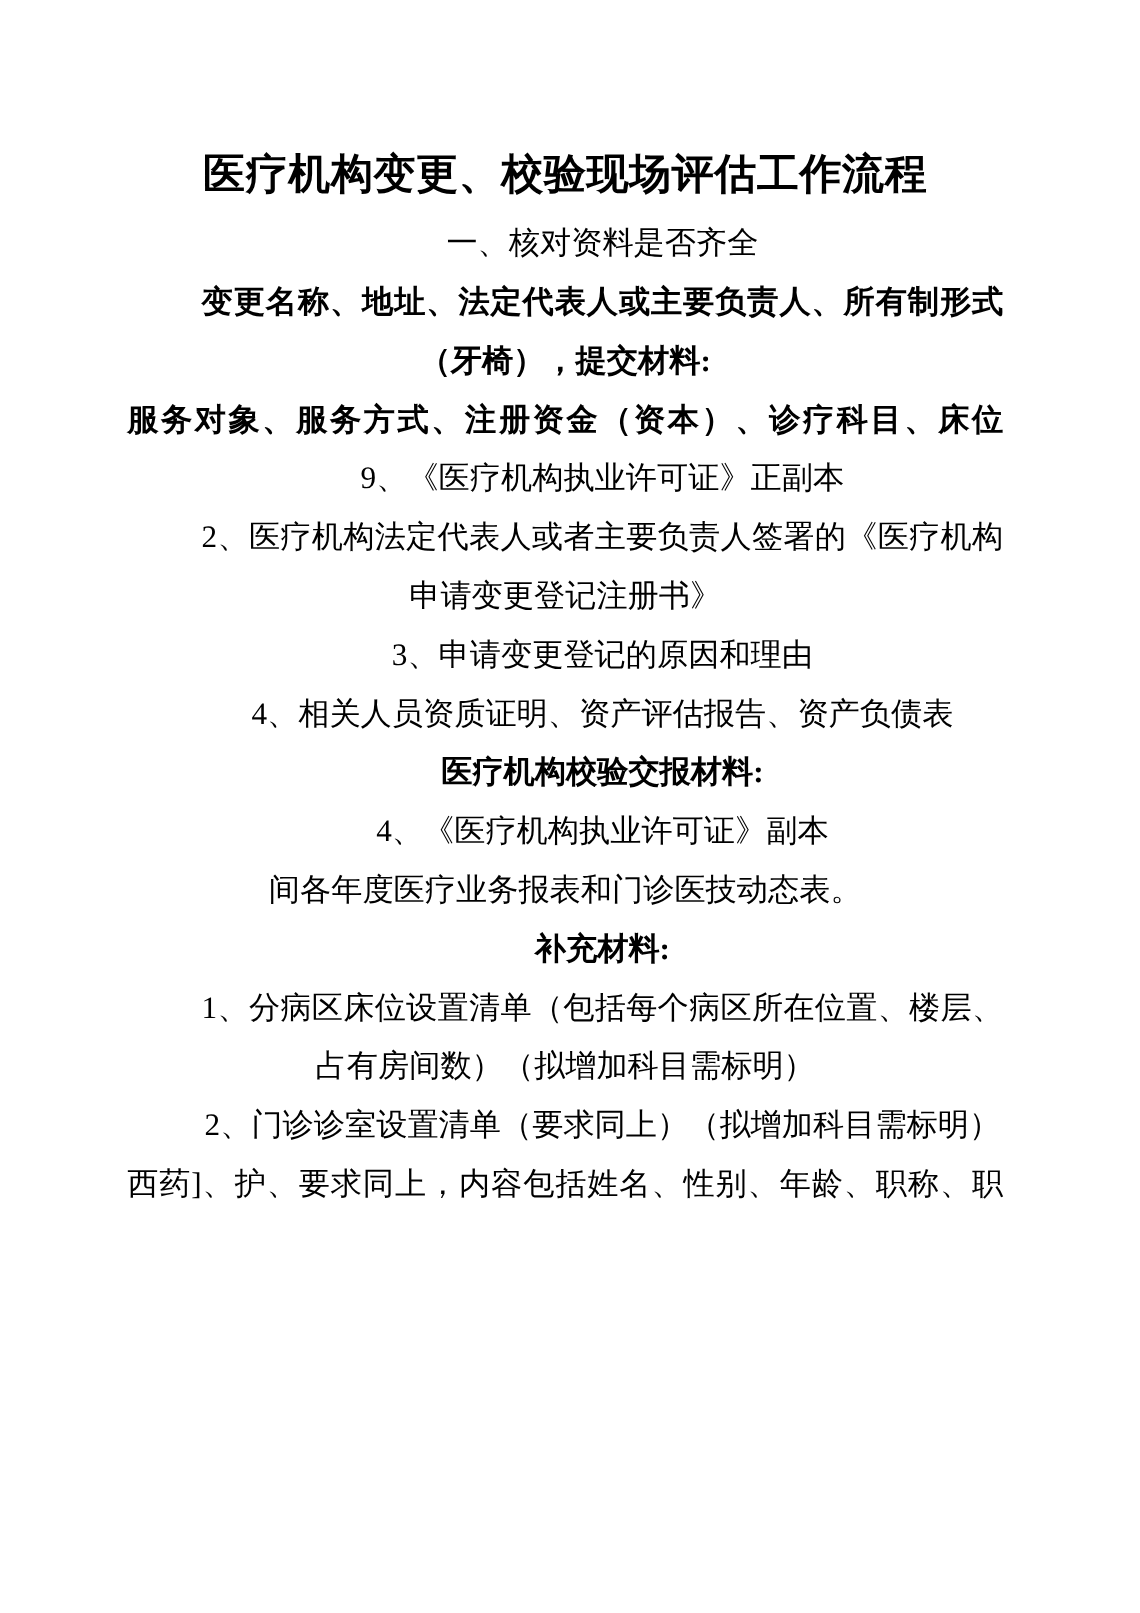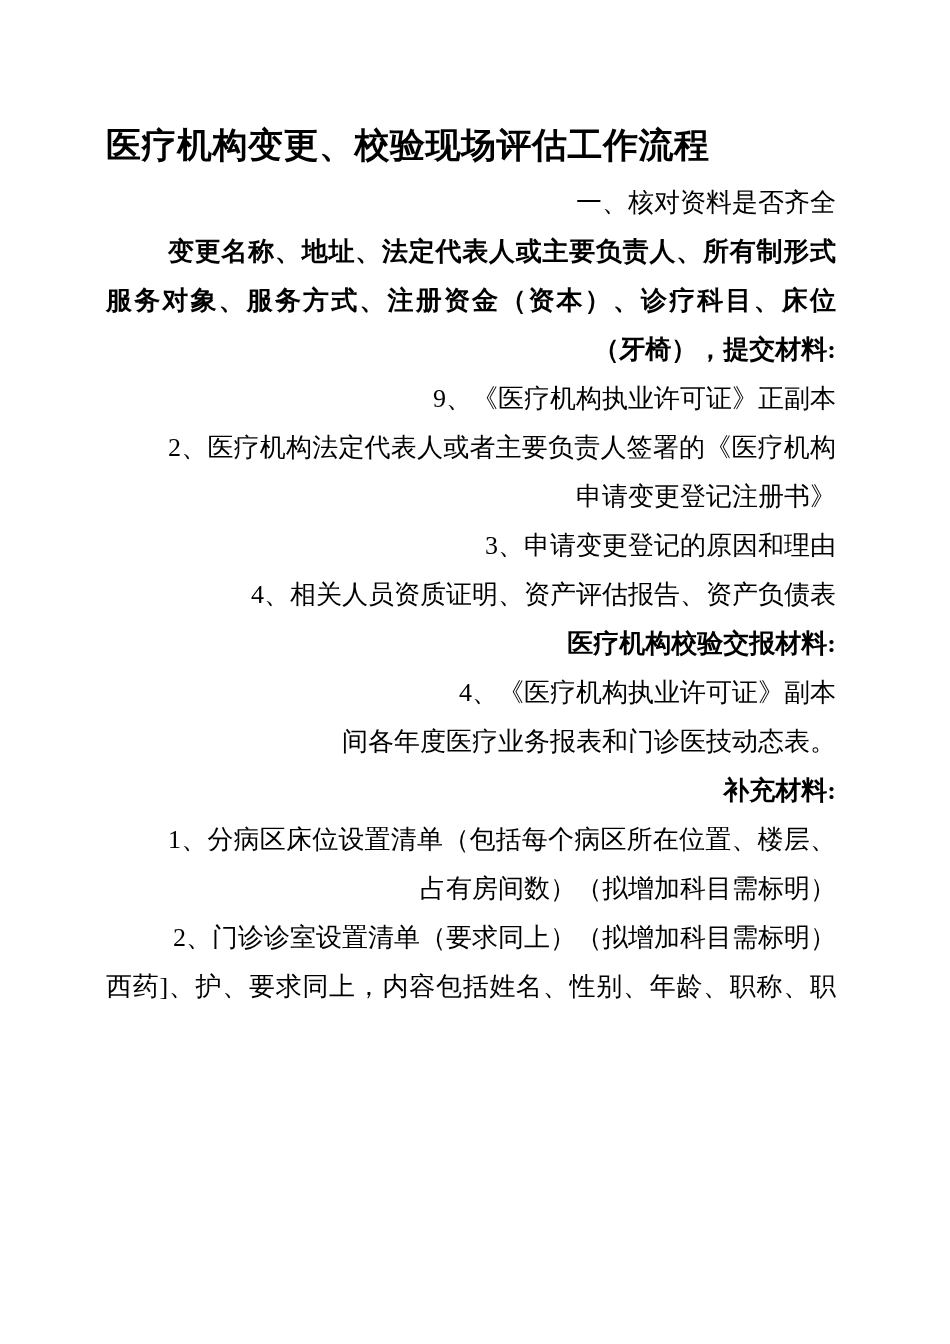--- a/index.html
+++ b/index.html
@@ -19,30 +19,31 @@
     width: 950px;
     height: 1344px;
     background: #ffffff;
     padding: 114px 114px 0 106px;
   }
   .doc-title {
     margin: 0;
     font-size: 35px;
     font-weight: 700;
     line-height: 64px;
+    text-align: center;
     letter-spacing: 0.5px;
     white-space: nowrap;
   }
   .doc-body {
     width: 730px;
   }
   .line {
     font-size: 26px;
     line-height: 49px;
-    text-align: right;
+    text-align: center;
     white-space: nowrap;
   }
   .line.indent {
     text-indent: 62px;
   }
   .line.bold {
     font-weight: 700;
   }
   .line.justify {
     white-space: normal;
@@ -51,22 +52,22 @@
   }
 </style>
 </head>
 <body>
 
 <div class="page">
   <h1 class="doc-title">医疗机构变更、校验现场评估工作流程</h1>
   <div class="doc-body" id="doc-body">
       <div class="line indent">一、核对资料是否齐全</div>
       <div class="line bold indent justify">变更名称、地址、法定代表人或主要负责人、所有制形式</div>
+      <div class="line bold">（牙椅），提交材料:</div>
       <div class="line bold justify">服务对象、服务方式、注册资金（资本）、诊疗科目、床位</div>
-      <div class="line bold">（牙椅），提交材料:</div>
       <div class="line indent">9、《医疗机构执业许可证》正副本</div>
       <div class="line indent justify">2、医疗机构法定代表人或者主要负责人签署的《医疗机构</div>
       <div class="line">申请变更登记注册书》</div>
       <div class="line indent">3、申请变更登记的原因和理由</div>
       <div class="line indent">4、相关人员资质证明、资产评估报告、资产负债表</div>
       <div class="line bold indent">医疗机构校验交报材料:</div>
       <div class="line indent">4、《医疗机构执业许可证》副本</div>
       <div class="line">间各年度医疗业务报表和门诊医技动态表。</div>
       <div class="line bold indent">补充材料:</div>
       <div class="line indent justify">1、分病区床位设置清单（包括每个病区所在位置、楼层、</div>

